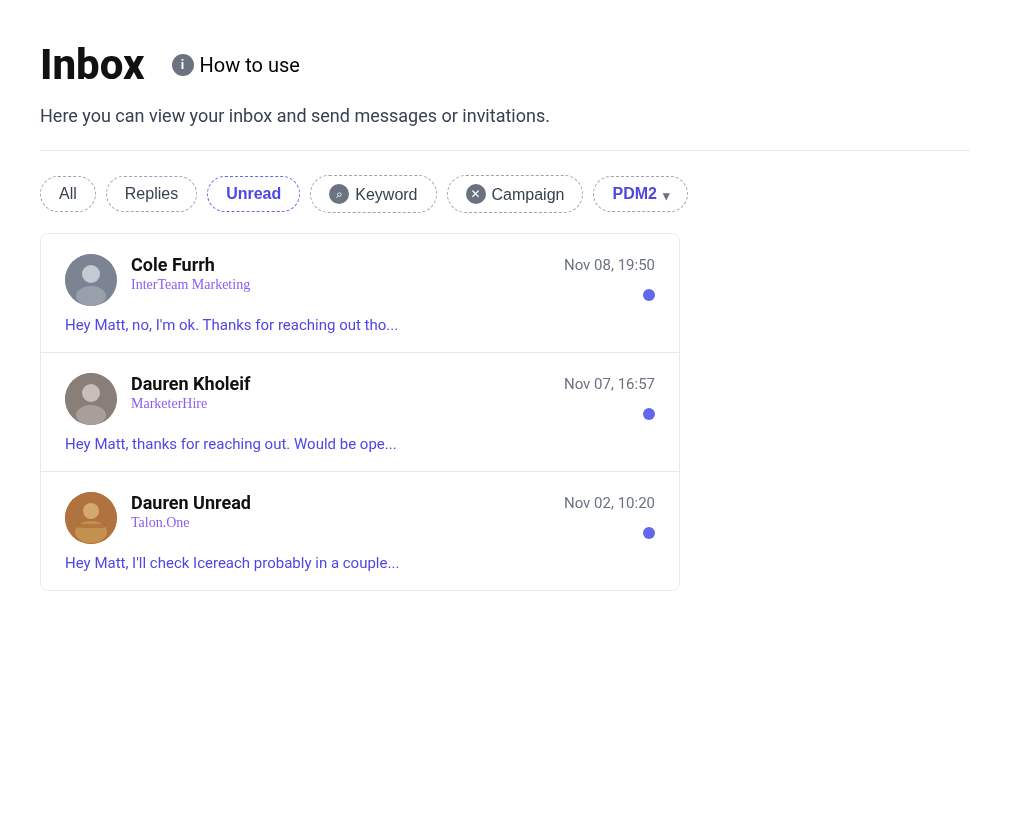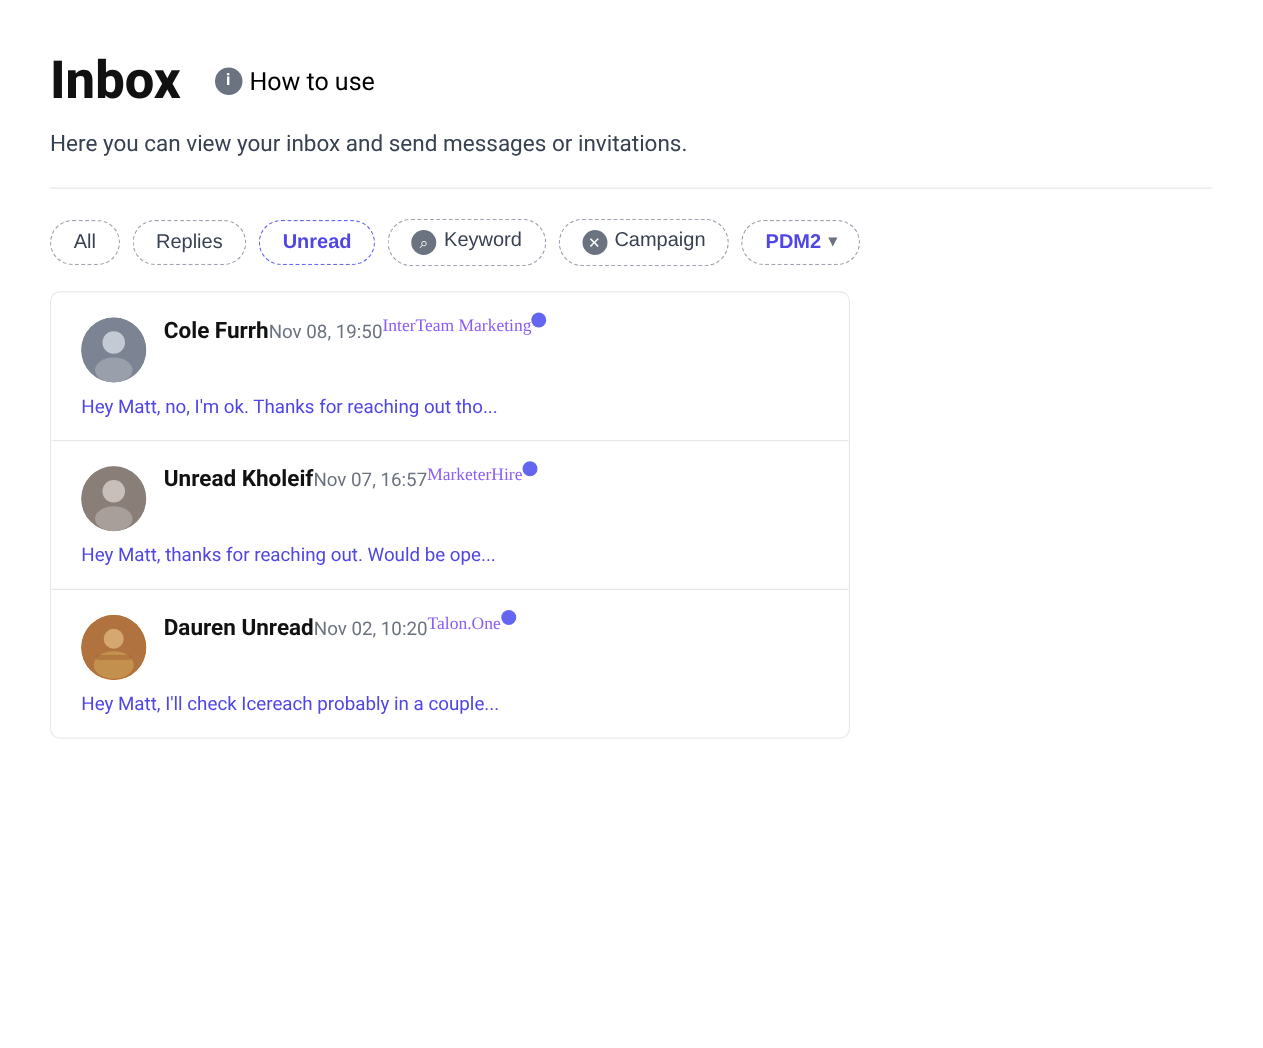--- a/index.html
+++ b/index.html
@@ -73,21 +73,21 @@
 
     .filter-pill {
       border: 1.5px dashed #9ca3af;
       border-radius: 999px;
       padding: 8px 18px;
       font-size: 16px;
       color: #374151;
       background: #fff;
       cursor: pointer;
       display: flex;
-      align-items: flex-start;
+      align-items: flex-end;
       gap: 6px;
       transition: background 0.15s;
     }
 
     .filter-pill.active {
       border-color: #6366f1;
       color: #4f46e5;
       font-weight: 700;
       border-style: dashed;
     }
@@ -172,21 +172,21 @@
     .avatar-youssef {
       background: linear-gradient(135deg, #78716c 0%, #a8a29e 100%);
     }
     .avatar-dauren {
       background: linear-gradient(135deg, #b45309 0%, #d97706 100%);
     }
 
     .message-meta {
       flex: 1;
       display: flex;
-      flex-direction: row;
+      flex-direction: column;
     }
 
     .message-name-time {
       display: flex;
       justify-content: space-between;
       align-items: center;
       margin-bottom: 2px;
     }
 
     .sender-name {
@@ -306,21 +306,21 @@
     <div class="message-header">
       <div class="avatar avatar-youssef">
         <svg width="52" height="52" viewBox="0 0 52 52" xmlns="http://www.w3.org/2000/svg">
           <rect width="52" height="52" rx="26" fill="#8a7e78"></rect>
           <circle cx="26" cy="20" r="9" fill="#c8bfbb"></circle>
           <ellipse cx="26" cy="42" rx="15" ry="10" fill="#a89e9a"></ellipse>
         </svg>
       </div>
       <div class="message-meta">
         <div class="message-name-time">
-          <span class="sender-name">Unread Kholeif</span>
+          <span class="sender-name">Dauren Kholeif</span>
           <span class="message-time">Nov 07, 16:57</span>
         </div>
         <span class="sender-company">MarketerHire</span>
         <div class="unread-dot-row">
           <div class="unread-dot"></div>
         </div>
       </div>
     </div>
     <div class="message-preview">Hey Matt, thanks for reaching out. Would be ope...</div>
   </div>

